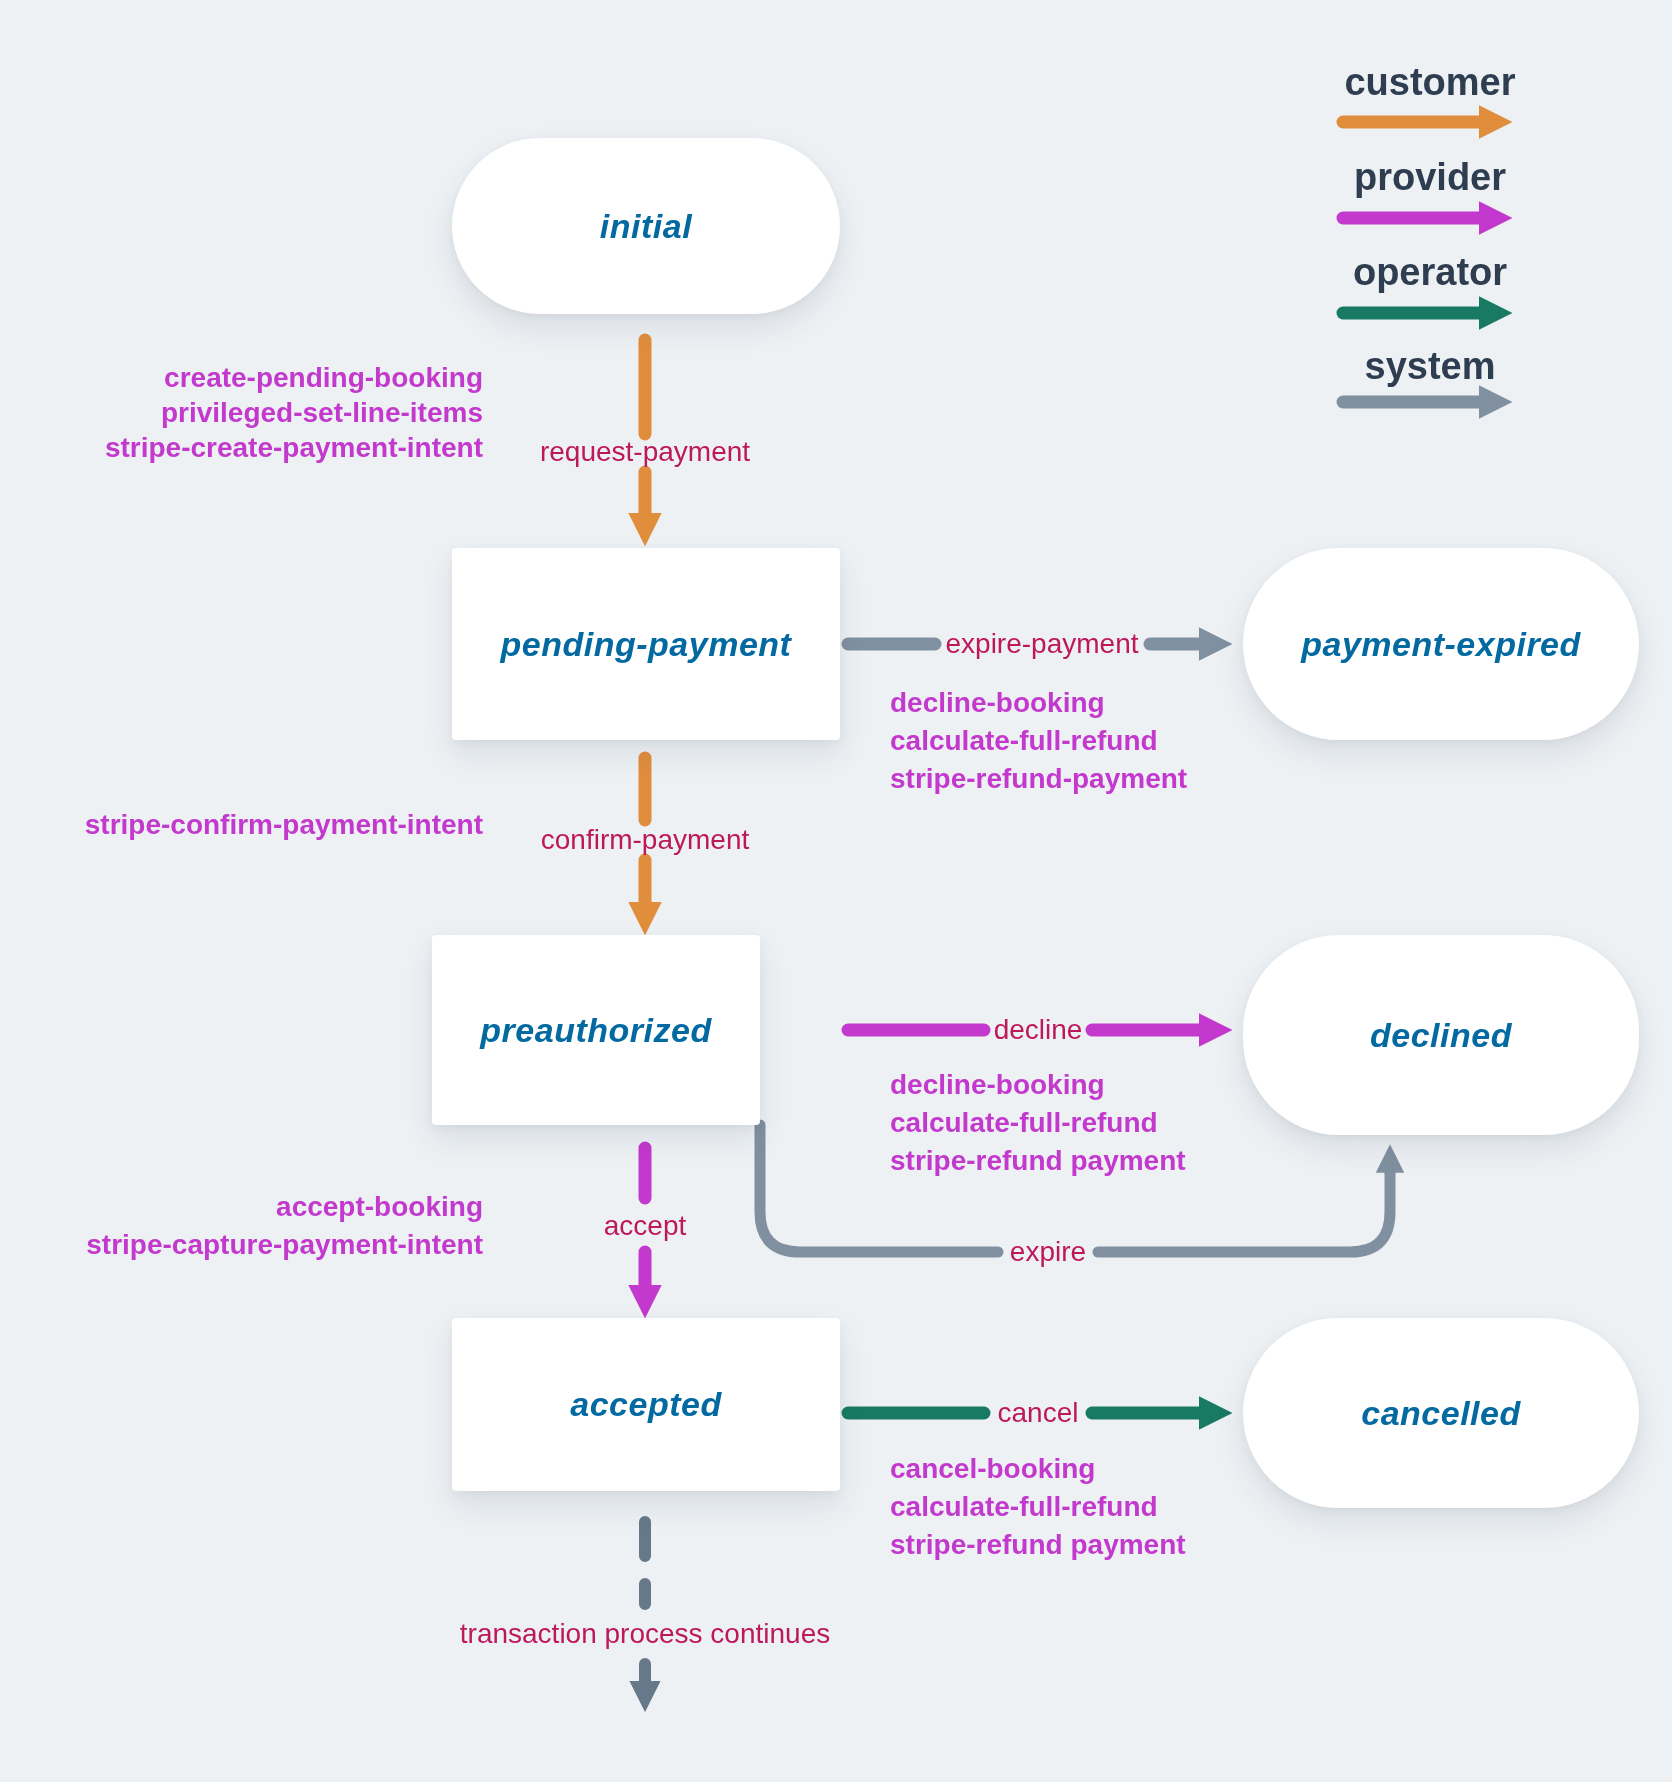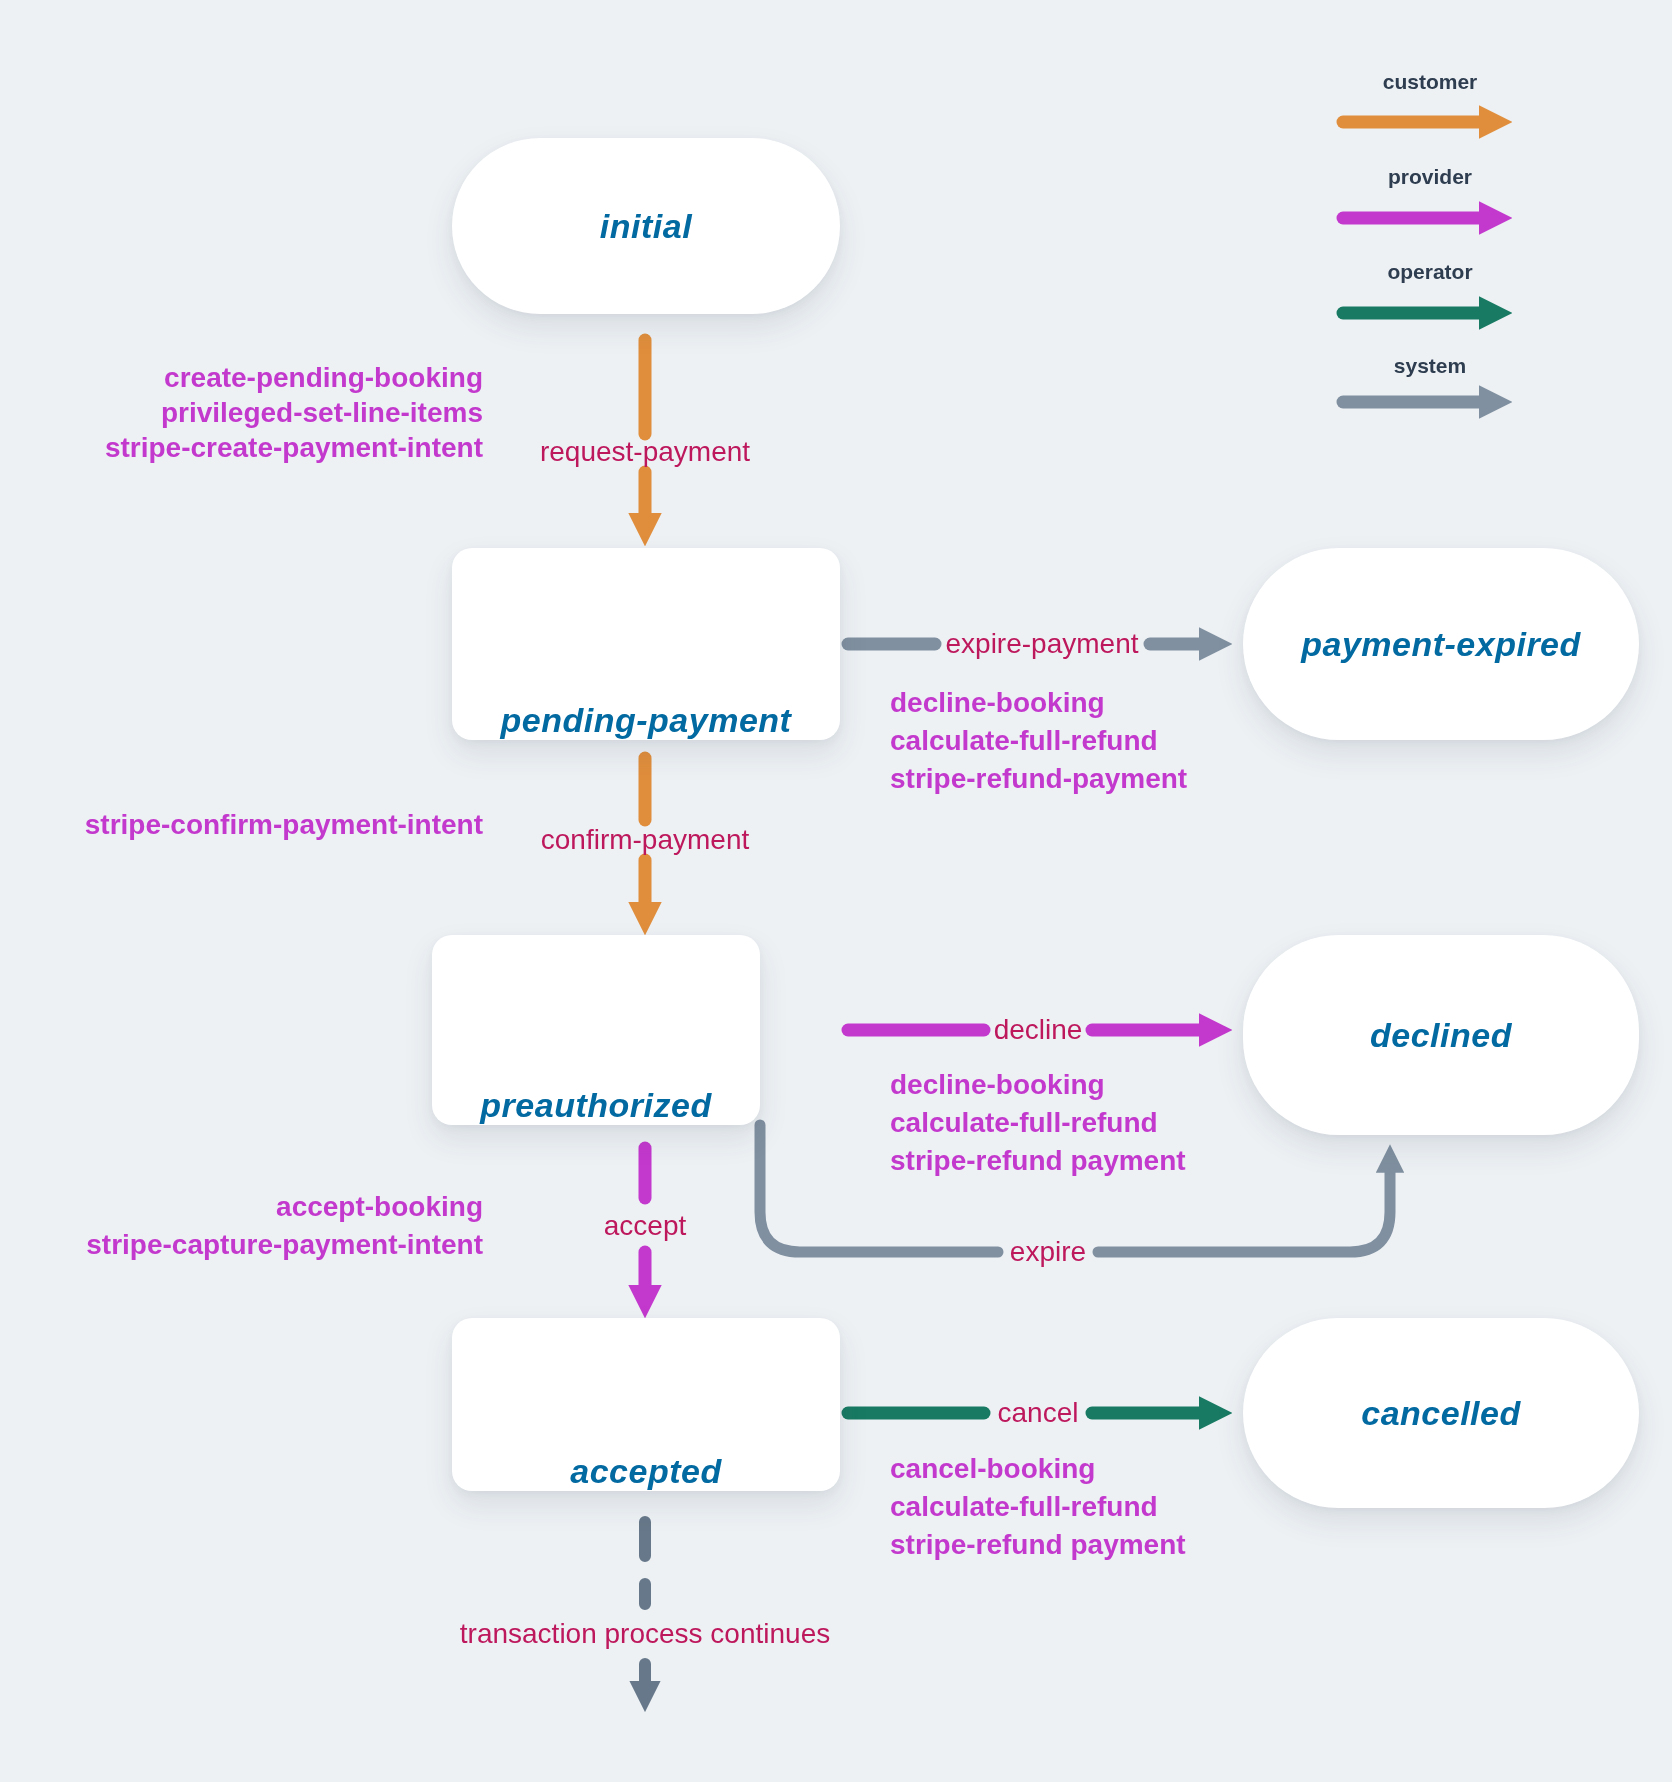--- a/index.html
+++ b/index.html
@@ -6,32 +6,32 @@
   .canvas{
     position:relative;width:1672px;height:1782px;background:#edf1f4;overflow:hidden;
     font-family:"Liberation Sans","DejaVu Sans",sans-serif;
   }
   svg.arrow-layer{position:absolute;left:0;top:0;width:1672px;height:1782px;}
   .node{
     position:absolute;display:flex;align-items:center;justify-content:center;
     background:#ffffff;
     box-shadow:0 14px 30px rgba(45,62,80,0.10),0 3px 8px rgba(45,62,80,0.05);
   }
-  .node.rect{border-radius:20px;align-items:flex-end;}
+  .node.rect{border-radius:4px;}
   .node.stadium{border-radius:96px;}
   .node-label{
     font-style:italic;font-weight:600;font-size:34px;color:#0369a1;letter-spacing:0.5px;
   }
   .t-label{
     position:absolute;transform:translate(-50%,-50%);white-space:nowrap;
     font-weight:400;font-size:28px;color:#be185d;
   }
   .legend-label{
     position:absolute;transform:translate(-50%,-50%);white-space:nowrap;
-    font-weight:600;font-size:21px;color:#2e3d4f;
+    font-weight:600;font-size:38px;color:#2e3d4f;
   }
   .actions{
     position:absolute;font-weight:600;font-size:28px;color:#c338cd;
     line-height:38px;white-space:nowrap;
   }
   .actions.right-aligned{text-align:right;}
   .actions div{white-space:nowrap;}
 </style>
 </head>
 <body>

